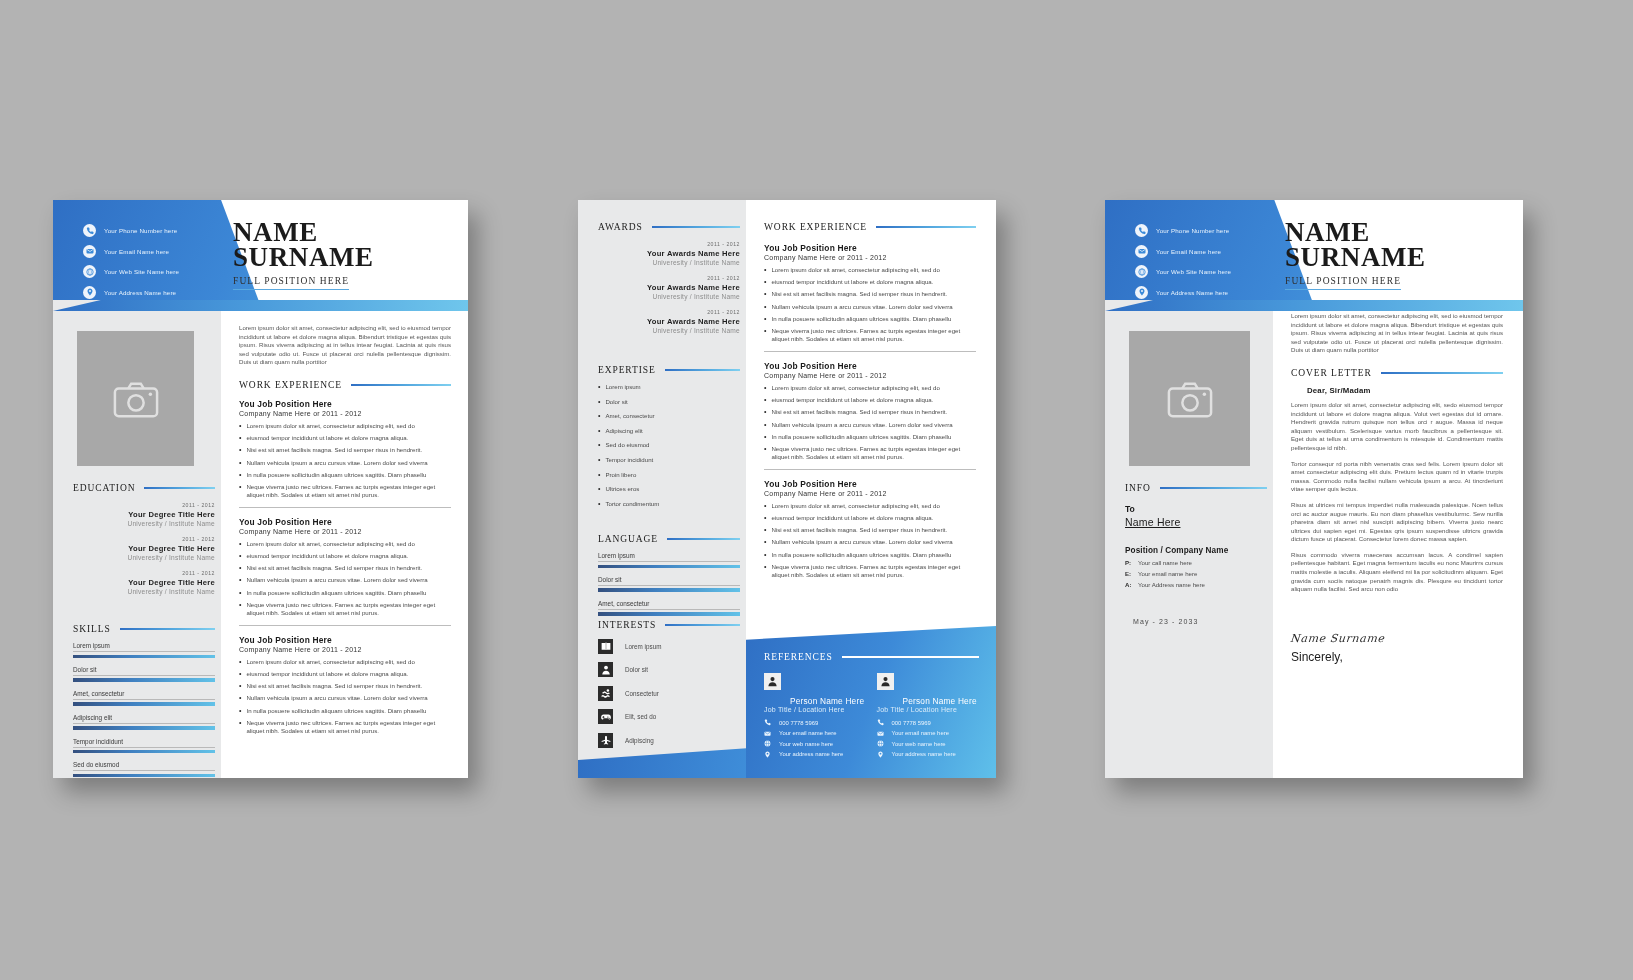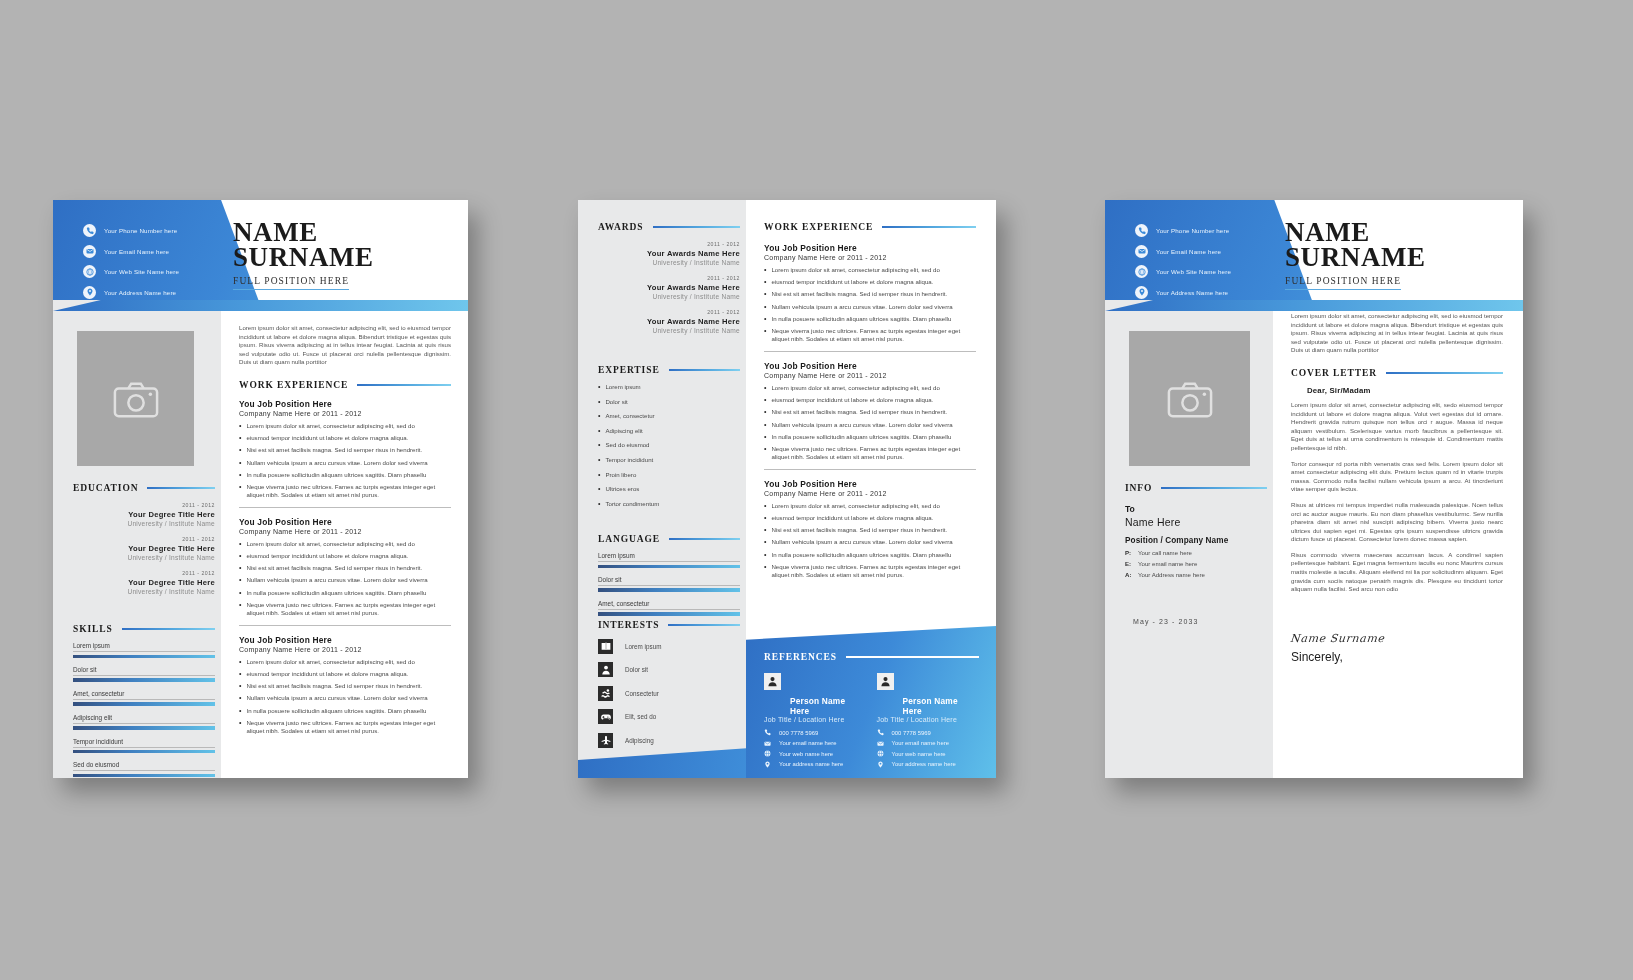--- a/index.html
+++ b/index.html
@@ -69,21 +69,21 @@
   
   .photo {
     position: absolute; background: #a8a8a8;
     display: flex; align-items: center; justify-content: center;
   }
   .photo svg { width: 46px; height: 40px; }
 
   
   .sec { display: flex; align-items: center; }
   .sec-t {
-    font-family: "Liberation Serif", serif; font-weight: bold;
+    font-family: "Liberation Serif", serif; font-weight: normal;
     font-size: 9.5px; letter-spacing: .9px; color: #1b1b1b; white-space: nowrap;
   }
   .sec-l {
     flex: 1; height: 1.6px; margin-left: 9px;
     background: linear-gradient(90deg, #2f6fc4 0%, #54a8df 55%, #7fd0f0 100%);
   }
 
   
   .entry { margin-top: 9px; text-align: right; }
   .entry .yr  { font-size: 5.2px; color: #6d6d6d; letter-spacing: .5px; margin-bottom: 2px; }
@@ -136,38 +136,38 @@
   }
   .refs .sec-t { color: #ffffff; }
   .refs .sec-l { background: #ffffff; }
   .ref-cols { display: flex; gap: 10px; margin-top: 11px; }
   .ref-col { flex: 1; }
   .ref-av {
     width: 17px; height: 17px; background: #f0f0f0;
     display: flex; align-items: center; justify-content: center; margin-bottom: 6px;
   }
   .ref-av svg { width: 11px; height: 11px; fill: #2b2b2b; }
-  .ref-n { font-size: 8.3px; font-weight: bold; color: #fff; letter-spacing: .2px; padding-left: 26px; }
+  .ref-n { font-size: 8.3px; font-weight: normal; color: #fff; letter-spacing: .2px; padding-left: 26px; }
   .ref-j { font-size: 7px; color: #d9ecfa; letter-spacing: .2px; margin-bottom: 6px; }
   .ref-r { display: flex; align-items: center; margin-bottom: 3.6px; }
   .ref-r .ri { width: 9px; margin-right: 6px; flex: none; display: flex; }
   .ref-r .ri svg { width: 7px; height: 7px; fill: #eaf4fd; }
   .ref-r .rt { font-size: 5.9px; color: #eaf4fd; white-space: nowrap; }
 
   
   .wedge {
     position: absolute; left: 0; bottom: 0; width: 172px; height: 30px;
     background: linear-gradient(100deg, #2f6fc4 0%, #3f8ed9 100%);
     clip-path: polygon(0 40%, 100% 0, 100% 100%, 0 100%);
   }
 
   
   .info-to  { font-size: 8.6px; font-weight: bold; color: #1b1b1b; margin-top: 11px; }
-  .info-nm  { font-size: 10.5px; color: #1b1b1b; margin-top: 2px; letter-spacing: .2px; }
-  .info-pc  { font-size: 8.2px; font-weight: bold; color: #1b1b1b; margin-top: 8px; letter-spacing: .1px; }
+  .info-nm  { font-size: 10.5px; color: #1b1b1b; margin-top: 2px; letter-spacing: .2px; text-decoration: underline; }
+  .info-pc  { font-size: 8.2px; font-weight: bold; color: #1b1b1b; margin-top: 18px; letter-spacing: .1px; }
   .info-r   { display: flex; font-size: 6.1px; color: #4a4a4a; margin-top: 4px; }
   .info-r .k { width: 13px; font-weight: bold; color: #2b2b2b; flex: none; }
   .date-tx  { font-size: 7px; color: #4a4a4a; letter-spacing: 1.1px; }
 
   .letter-h { font-size: 7.8px; font-weight: bold; color: #1b1b1b; letter-spacing: .2px; margin: 8px 16px 6px; }
   .sig {
     font-family: "DejaVu Serif", serif; font-style: italic;
     font-size: 11px; color: #2b2b2b; letter-spacing: .6px;
     transform: skewX(-8deg); display: inline-block;
   }

